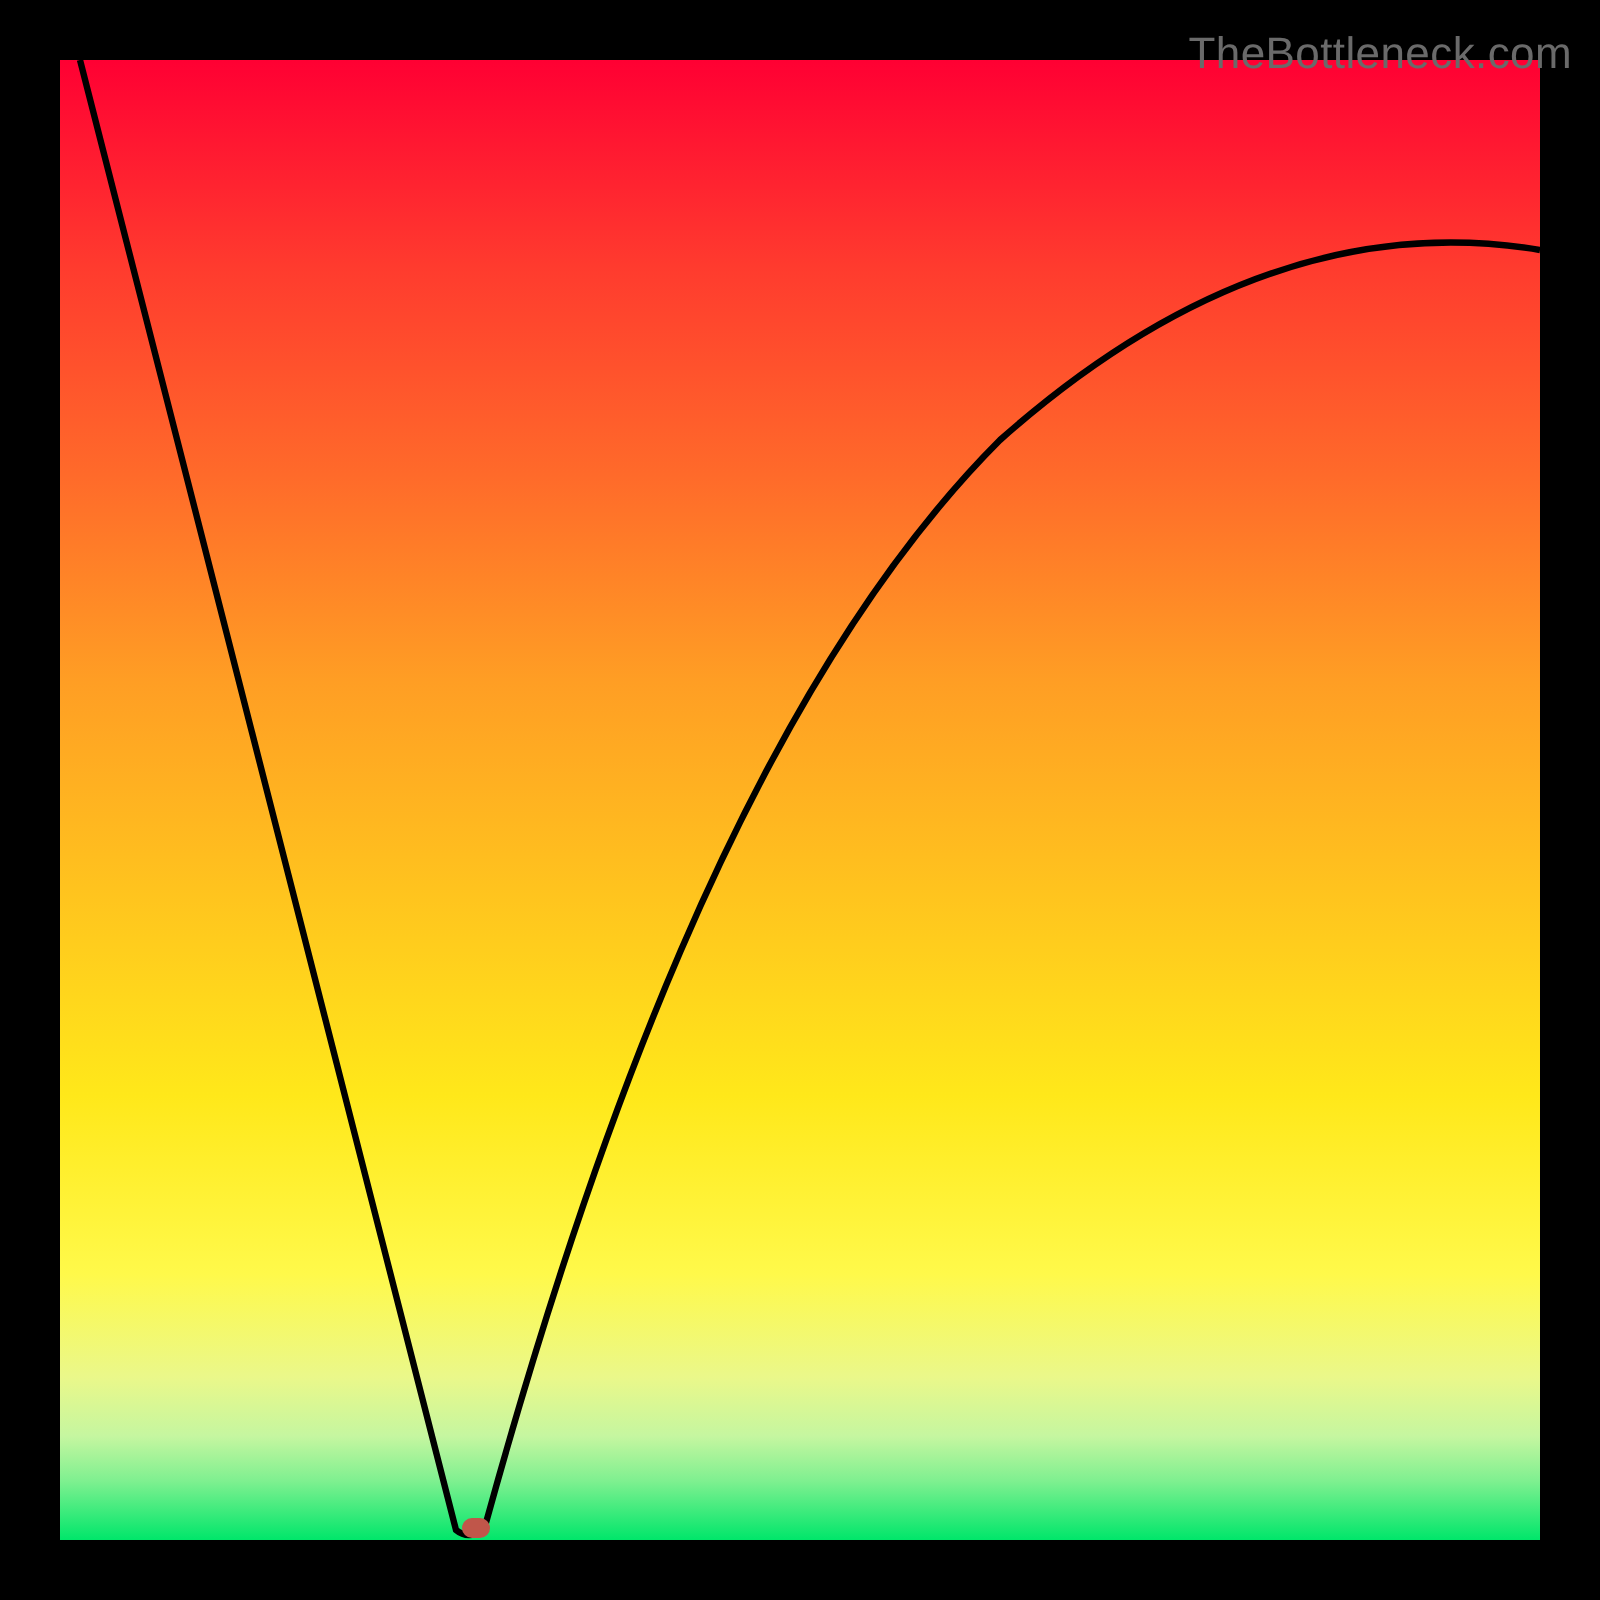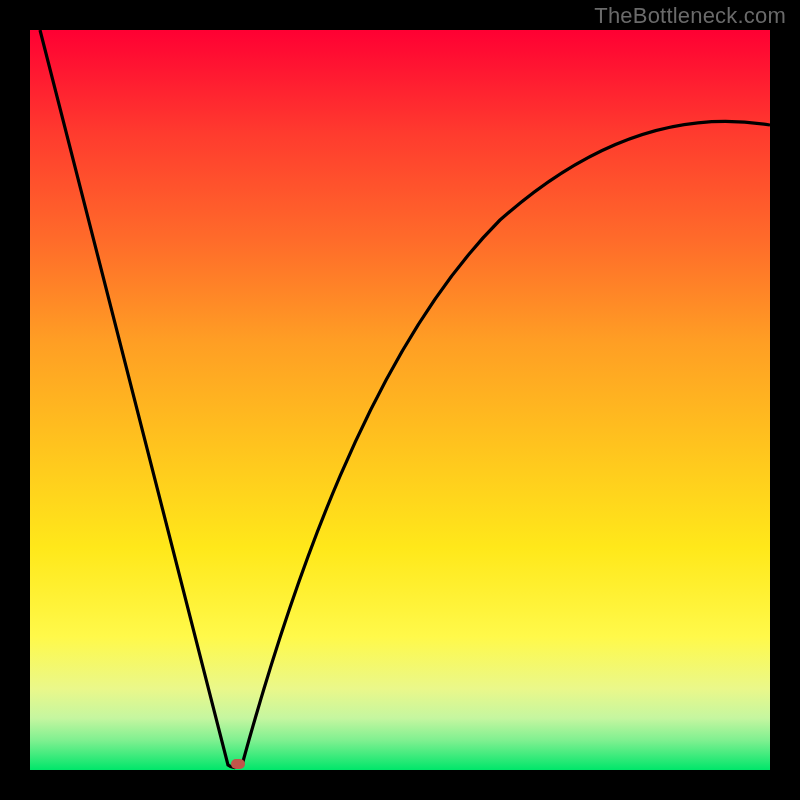--- a/index.html
+++ b/index.html
@@ -33,21 +33,21 @@
       #ffe81a 70%,
       #fff94a 82%,
       #eaf88a 89%,
       #c5f6a0 93%,
       #7ff090 96%,
       #00e66a 100%
     );
   }
   .attrib {
     position: absolute;
-    top: 3px;
+    top: 14px;
     right: 14px;
     color: #6a6a6a;
     font-size: 22px;
     letter-spacing: 0.2px;
     font-weight: 500;
   }
   svg.curve {
     position: absolute;
     left: 0;
     top: 0;

